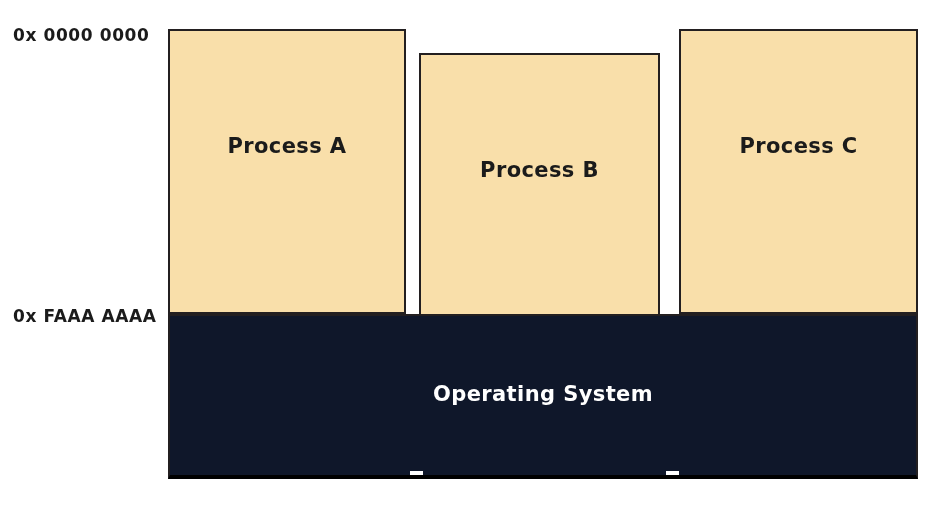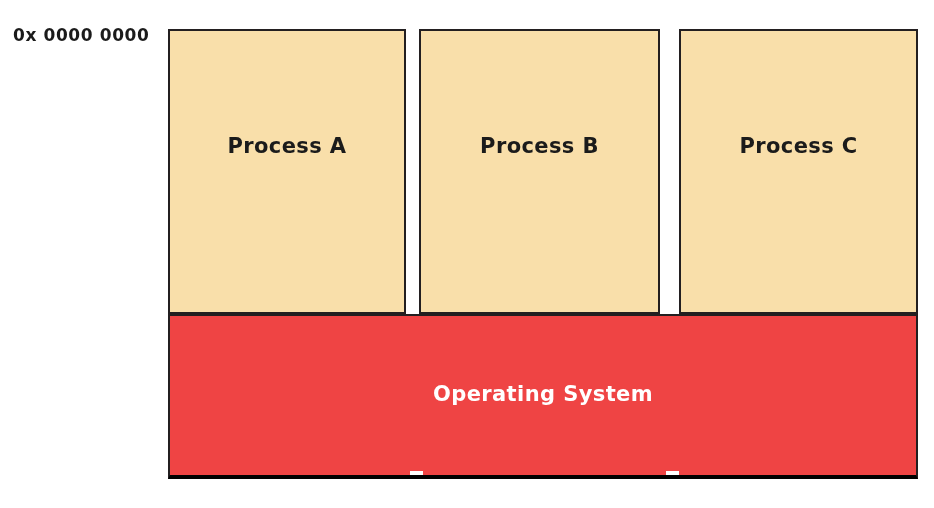--- a/index.html
+++ b/index.html
@@ -61,42 +61,42 @@
     box-sizing: border-box;
     background: #f9dfaa;
     border: 2px solid #231f20;
     height: 285px;
     position: relative;
     display: flex;
     align-items: flex-start;
     justify-content: center;
   }
   #process-a { width: 240px; }
-  #process-b { width: 243px; margin-left: 13px; }
+  #process-b { width: 243px; margin-left: 13px; margin-top: 24px; }
   #process-c { width: 241px; margin-left: 19px; }
 
   .process-label {
     font-family: "DejaVu Sans", sans-serif;
     font-weight: bold;
     font-size: 21px;
     letter-spacing: 0.4px;
     color: #1b1b1b;
     margin-top: 103px;
     white-space: nowrap;
   }
 
   
   #os-box {
     position: absolute;
     left: 0;
     top: 285px;
     width: 750px;
     height: 165px;
     box-sizing: border-box;
-    background: #ef4444;
+    background: #0f172a;
     border-left: 2px solid #231f20;
     border-right: 2px solid #231f20;
     border-top: 2px solid #231f20;
     border-bottom: 4px solid #000000;
     display: flex;
     align-items: center;
     justify-content: center;
   }
 
   #os-label {
@@ -120,20 +120,21 @@
   #notch-ab { left: 240px; }
   #notch-bc { left: 496px; }
 </style>
 </head>
 <body>
 
 <div id="diagram">
 
   <div id="addr-top" class="addr-label">0x 0000 0000</div>
 
+  <div id="addr-mid" class="addr-label">0x FAAA AAAA</div>
 
 
   <div id="memory-map">
 
     <div id="process-row">
 
       <div id="process-a" class="process-box">
         <span class="process-label">Process A</span>
       </div>
 

